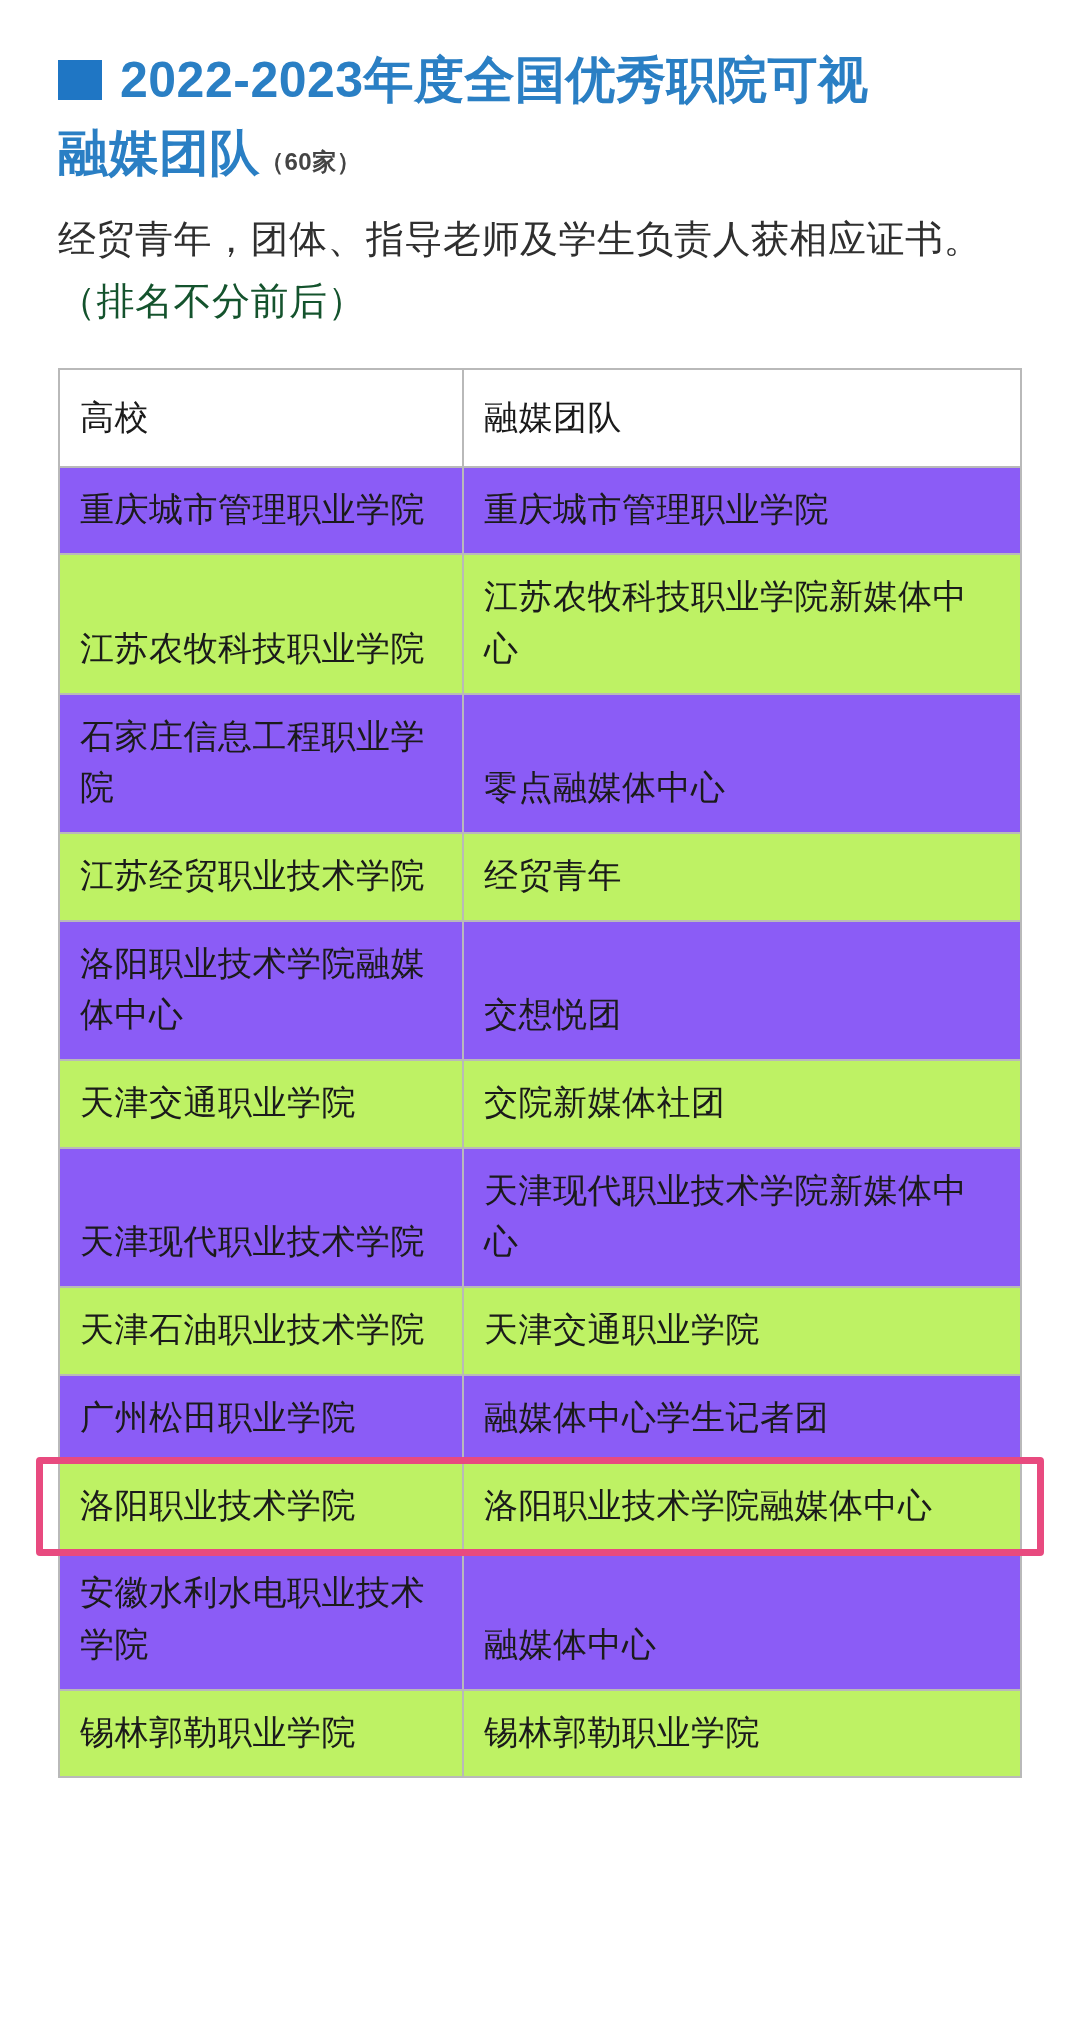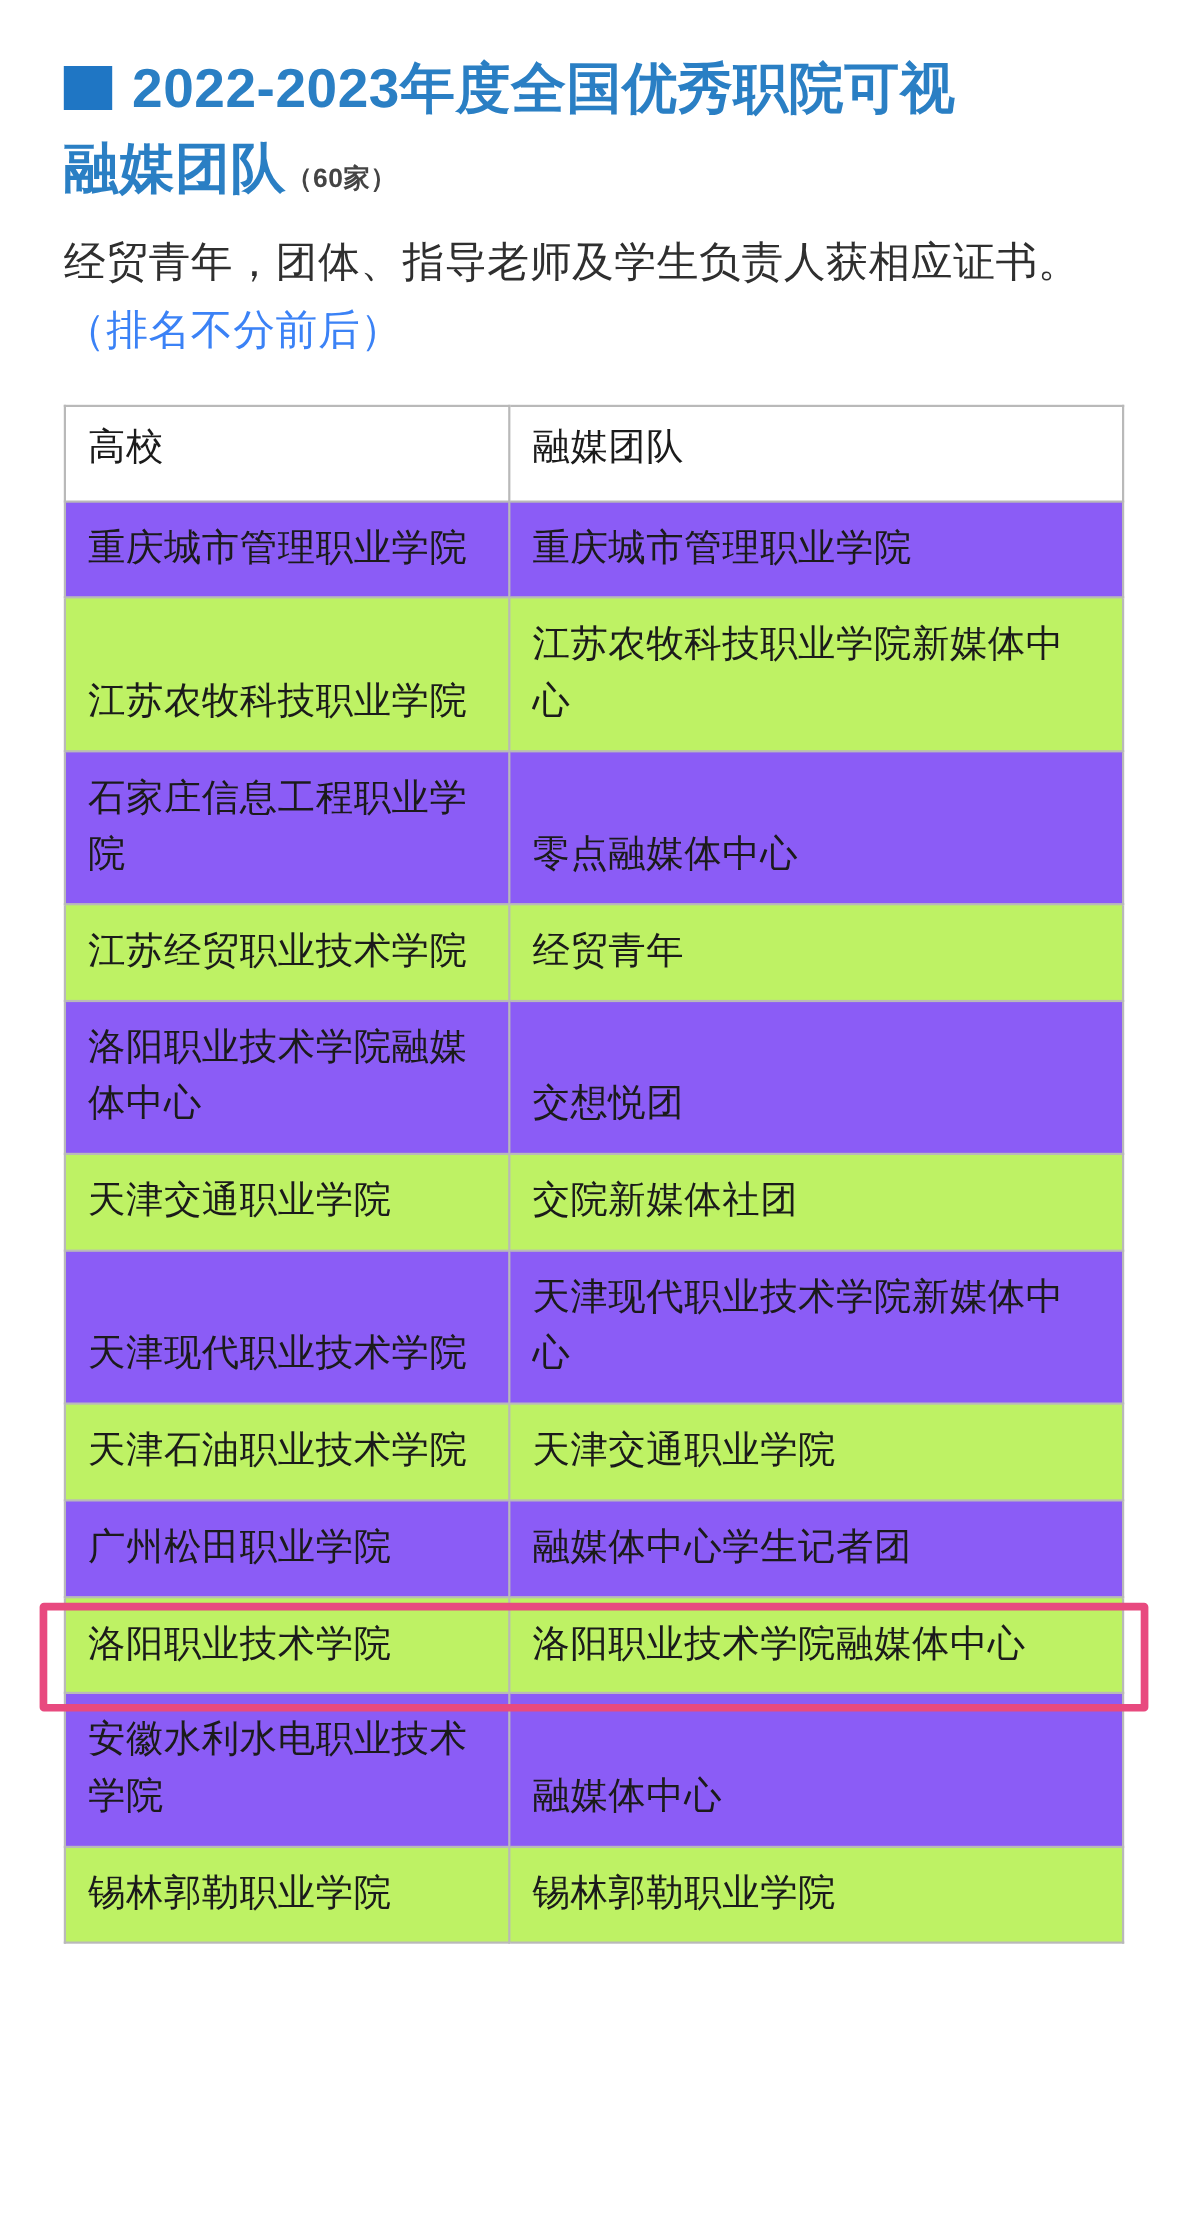--- a/index.html
+++ b/index.html
@@ -50,21 +50,21 @@
   }
 
   .subtitle {
     margin-top: 20px;
     font-size: 38px;
     line-height: 1.62;
     color: #2f2f2f;
     letter-spacing: 0.5px;
   }
   .subtitle .muted {
-    color: #3b82f6;
+    color: #14532d;
   }
 
   
   .table-wrap {
     margin-top: 36px;
     position: relative;
   }
   table.award-table {
     width: 100%;
     border-collapse: collapse;
@@ -80,21 +80,21 @@
     padding: 16px 20px 18px 20px;
     vertical-align: bottom;
     line-height: 1.52;
     font-weight: normal;
     text-align: left;
     letter-spacing: 0.5px;
   }
   table.award-table tr.header-row td {
     vertical-align: middle;
     background: #ffffff;
-    padding-top: 11px;
+    padding-top: 22px;
     padding-bottom: 22px;
   }
   tr.shade td { background: #8b5cf6; }
   tr.plain td { background: #bef264; }
   td.single-line { vertical-align: middle; }
 
   
   .highlight-box {
     position: absolute;
     left: -22px;

